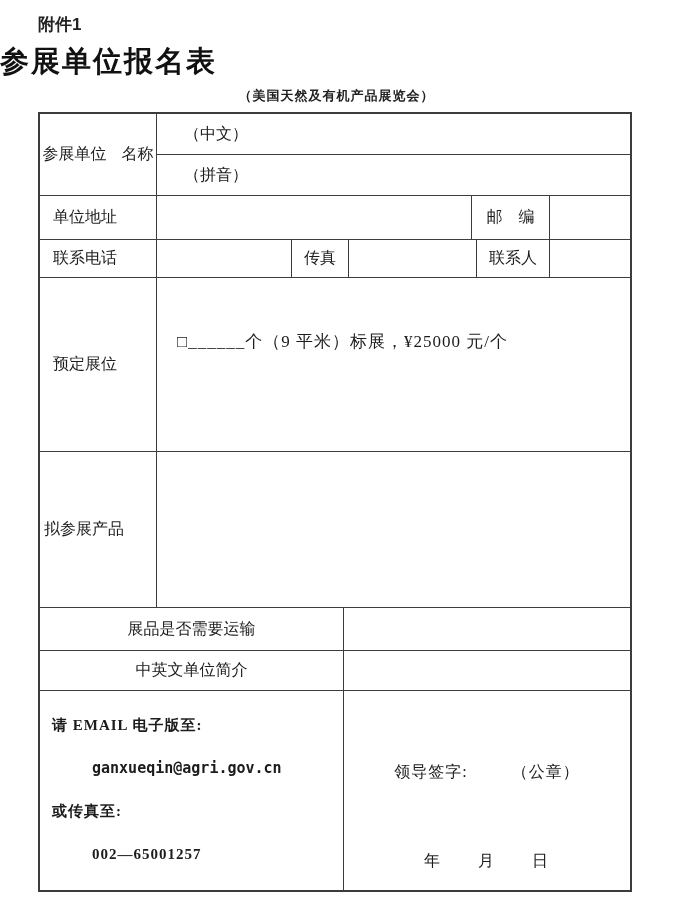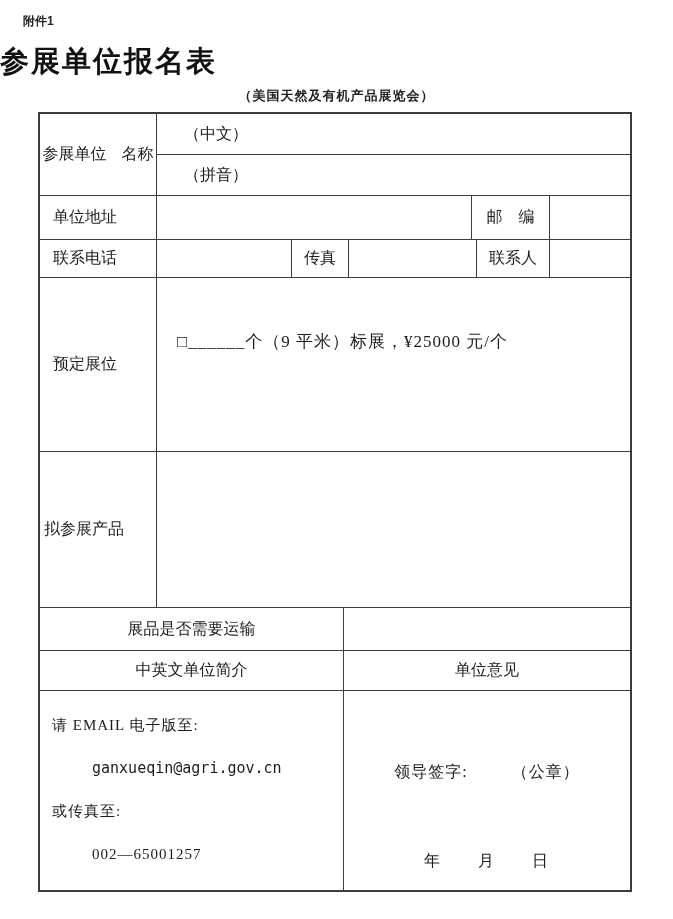--- a/index.html
+++ b/index.html
@@ -6,23 +6,23 @@
   html,body { background:#e8e8e8; }
   .page {
     position:relative;
     width:673px; height:919px;
     background:#ffffff;
     font-family:"Liberation Serif", serif;
     color:#1c1c1c;
     overflow:hidden;
   }
   .attachment {
-    position:absolute; left:23px; top:13px;
+    position:absolute; left:38px; top:13px;
     font-family:"Liberation Sans", sans-serif;
-    font-weight:bold; font-size:12px; color:#222;
+    font-weight:bold; font-size:17px; color:#222;
   }
   .doc-title {
     position:absolute; top:42px; left:0; width:100%;
     text-align:left;
     font-family:"Liberation Sans", sans-serif;
     font-weight:bold; font-size:29px; letter-spacing:2px; color:#111;
   }
   .doc-subtitle {
     position:absolute; top:87px; left:0; width:100%;
     text-align:center;
@@ -46,21 +46,21 @@
   .cell.center { justify-content:center; }
   .label-col { width:117px; flex:0 0 117px; }
   .pad-l { padding-left:13px; }
   .stack { flex:1; display:flex; flex-direction:column; }
   .subrow { display:flex; align-items:center; padding-left:27px; }
   .subrow.first { height:41px; border-bottom:1px solid #3c3c3c; }
   .subrow.second { flex:1; }
   .two-line { flex-direction:row; justify-content:center; gap:15px; text-align:center; }
   .booth-content { flex:1; align-items:flex-start; padding:52px 0 0 20px; font-size:17px; letter-spacing:1px; }
   .half-left { width:304px; flex:0 0 304px; justify-content:center; }
-  .contact-block { width:304px; flex:0 0 304px; display:block; padding:24px 12px 8px 12px; font-size:15px; }
+  .contact-block { width:304px; flex:0 0 304px; display:block; padding:24px 12px 8px 12px; font-size:15px;font-weight:bold; }
   .contact-line { line-height:20px; letter-spacing:1px; }
   .indent { margin-left:40px; }
   .mt { margin-top:23px; }
   .mono { font-family:"DejaVu Sans Mono", monospace; font-size:15px; letter-spacing:0; }
   .sign-cell { flex:1; border-right:none; display:flex; flex-direction:column; justify-content:flex-end; align-items:stretch; padding-bottom:18px;gap:48px; }
   .sign-line { display:flex; justify-content:center; gap:44px; letter-spacing:1px; }
   .date-line { text-align:center; margin-top:20px; letter-spacing:2px; }
 </style>
 </head>
 <body>
@@ -116,21 +116,20 @@
       <div class="cell end" style="flex:1;"></div>
     </div>
 
     <div class="row" style="height:43px">
       <div class="cell half-left">展品是否需要运输</div>
       <div class="cell end" style="flex:1;"></div>
     </div>
 
     <div class="row" style="height:40px">
       <div class="cell half-left">中英文单位简介</div>
-      <div class="cell end center" style="flex:1;">单位意见</div>
     </div>
 
     <div class="row last">
       <div class="cell contact-block" style="border-right:1px solid #3c3c3c;">
         <div class="contact-line">请 EMAIL 电子版至:</div>
         <div class="contact-line indent mt mono">ganxueqin@agri.gov.cn</div>
         <div class="contact-line mt">或传真至:</div>
         <div class="contact-line indent mt">002—65001257</div>
       </div>
       <div class="cell sign-cell">

